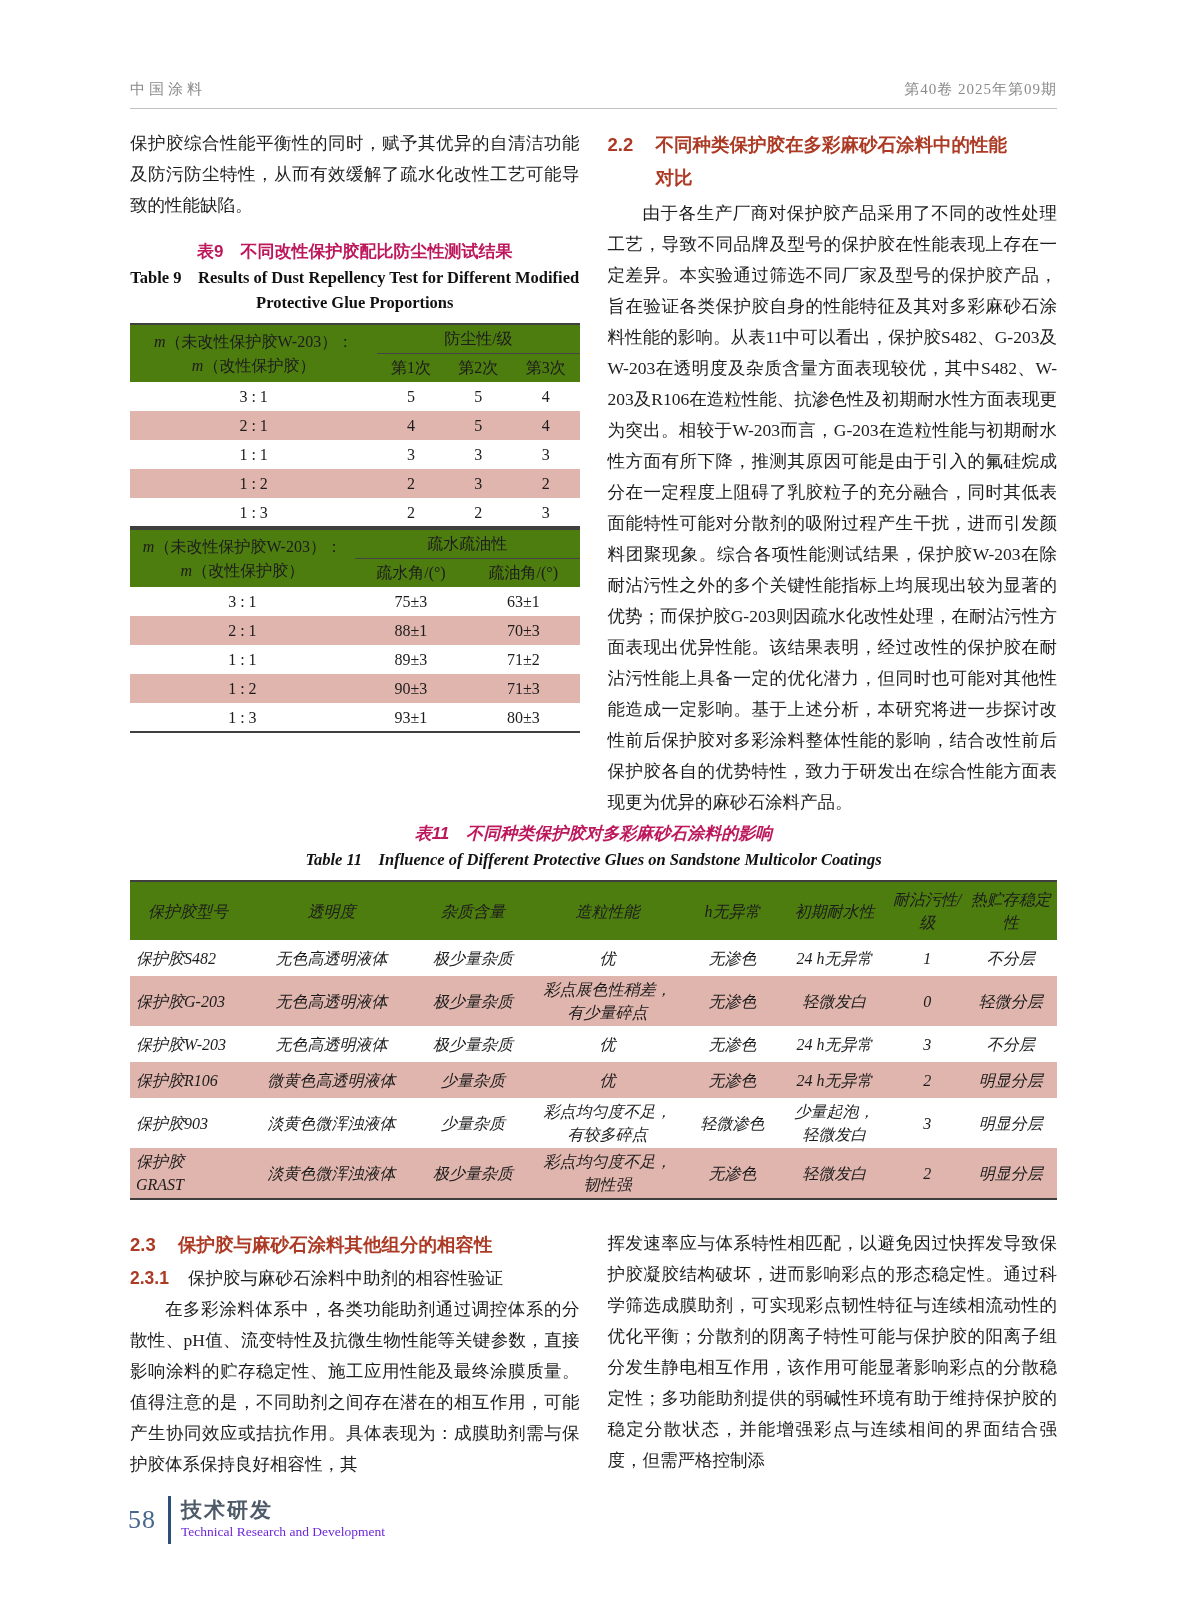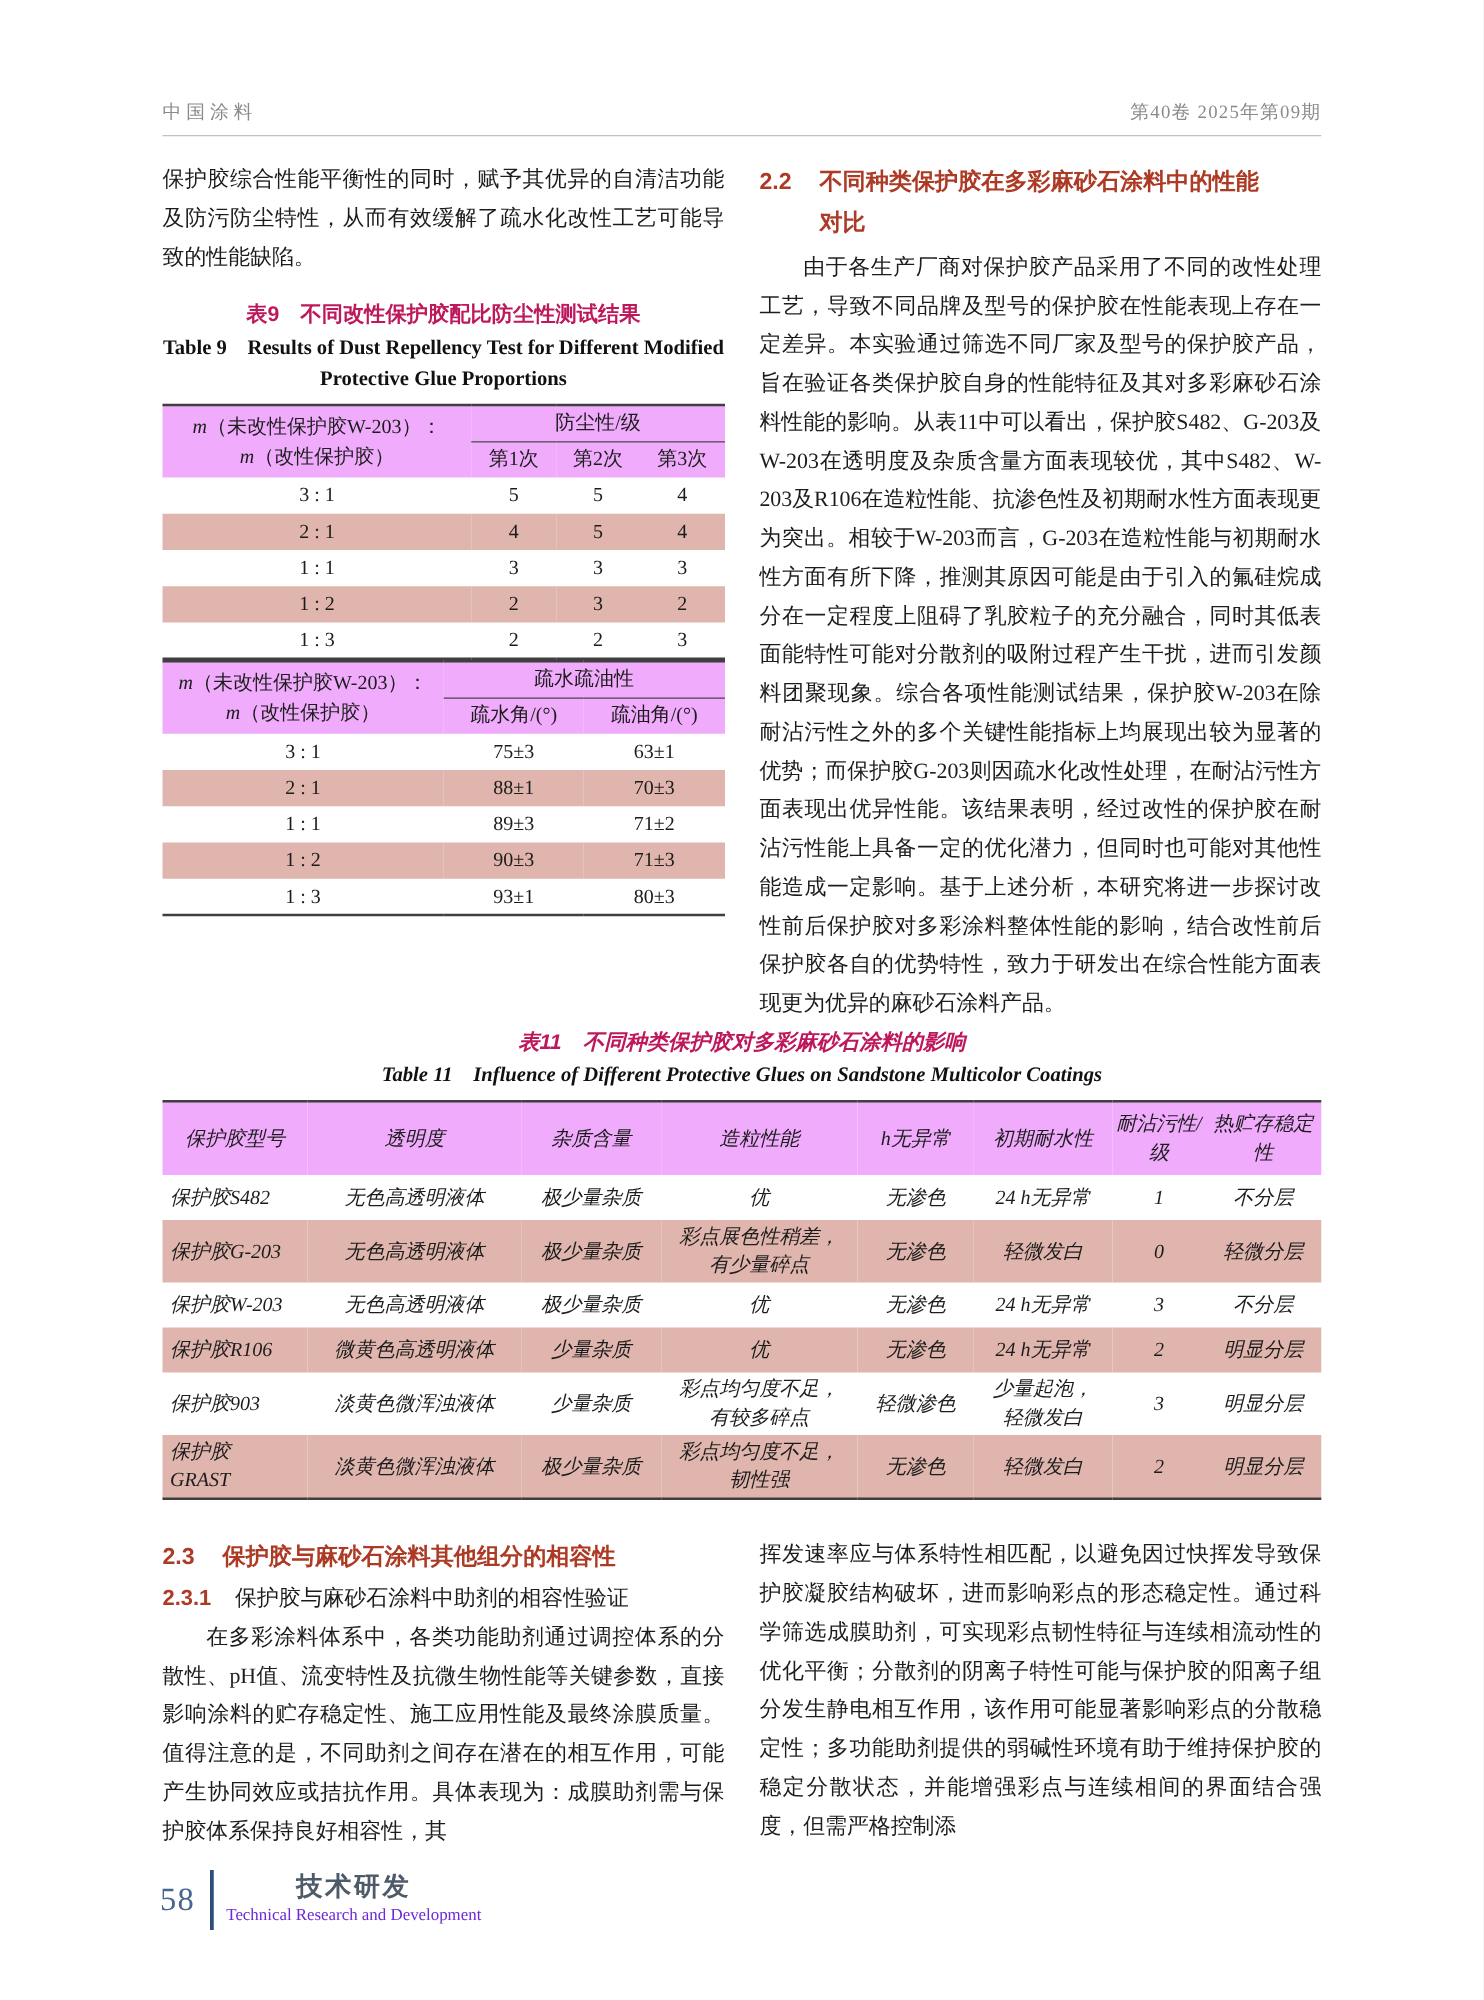--- a/index.html
+++ b/index.html
@@ -38,38 +38,38 @@
                font-family:"Liberation Sans","DejaVu Sans",sans-serif; font-weight:bold; }
   .h231 .t { color:#1c1c1c; }
   
   .cap { text-align:center; }
   .cap-cn { font-family:"Liberation Sans","DejaVu Sans",sans-serif;
             font-weight:bold; font-size:17px; line-height:26px; color:#be185d; }
   .cap-en { font-weight:bold; font-size:16.5px; line-height:25px; color:#111; }
   
   table.ptable { width:100%; border-collapse:collapse; table-layout:fixed;
                  border-top:2px solid #3f3f3f; border-bottom:2px solid #3f3f3f; }
-  .ptable th { background:#f0abfc; font-weight:normal; font-size:16px; line-height:24px; }
+  .ptable th { background:#4d7c0f; font-weight:normal; font-size:16px; line-height:24px; }
   .ptable th.group { border-bottom:1px solid #454545; }
   .ptable th, .ptable td { text-align:center; vertical-align:middle; padding:2px 3px; }
   .ptable td { font-size:16px; line-height:23px; height:29px; white-space:pre-line; }
   tr.stripe td { background:#dfb5ad; }
   .hl i { font-style:italic; font-size:16px; }
   
   .t11 th { font-size:16px; line-height:23px; padding:6px 2px; }
   .t11 td { height:36px; }
   .t11 td.name { text-align:left; padding-left:6px; }
   .t11-block { margin-top:3px;font-style:italic; }
   
   .page-footer { position:absolute; left:128px; top:1496px;
                  display:flex; align-items:center; }
   .pf-num { font-size:26px; color:#48678e; margin-right:12px; letter-spacing:1px; }
   .pf-bar { width:3px; height:48px; background:#2f4d79; margin-right:10px; }
   .pf-cn { font-family:"Liberation Sans","DejaVu Sans",sans-serif; font-weight:bold;
-           font-size:21px; color:#4e5a68; letter-spacing:2px; line-height:24px;text-align:center; }
+           font-size:21px; color:#4e5a68; letter-spacing:2px; line-height:24px; }
   .pf-en { font-size:13.5px; color:#6d28d9; line-height:20px; } .mt18 { margin-top:18px; } .mt28 { margin-top:28px; }
   .mb8 { margin-bottom:8px; }
 </style>
 </head>
 <body>
 
 <div class="page">
 
   <div class="page-header">
     <span class="ph-left">中国涂料</span>

